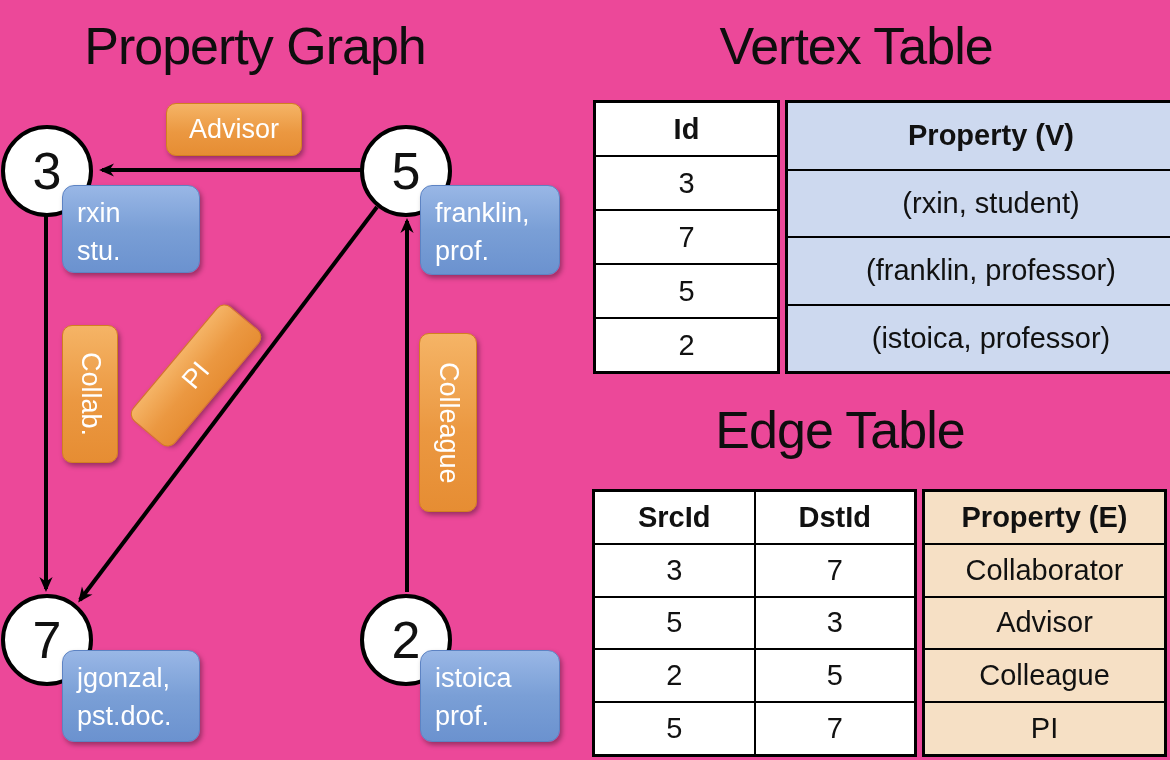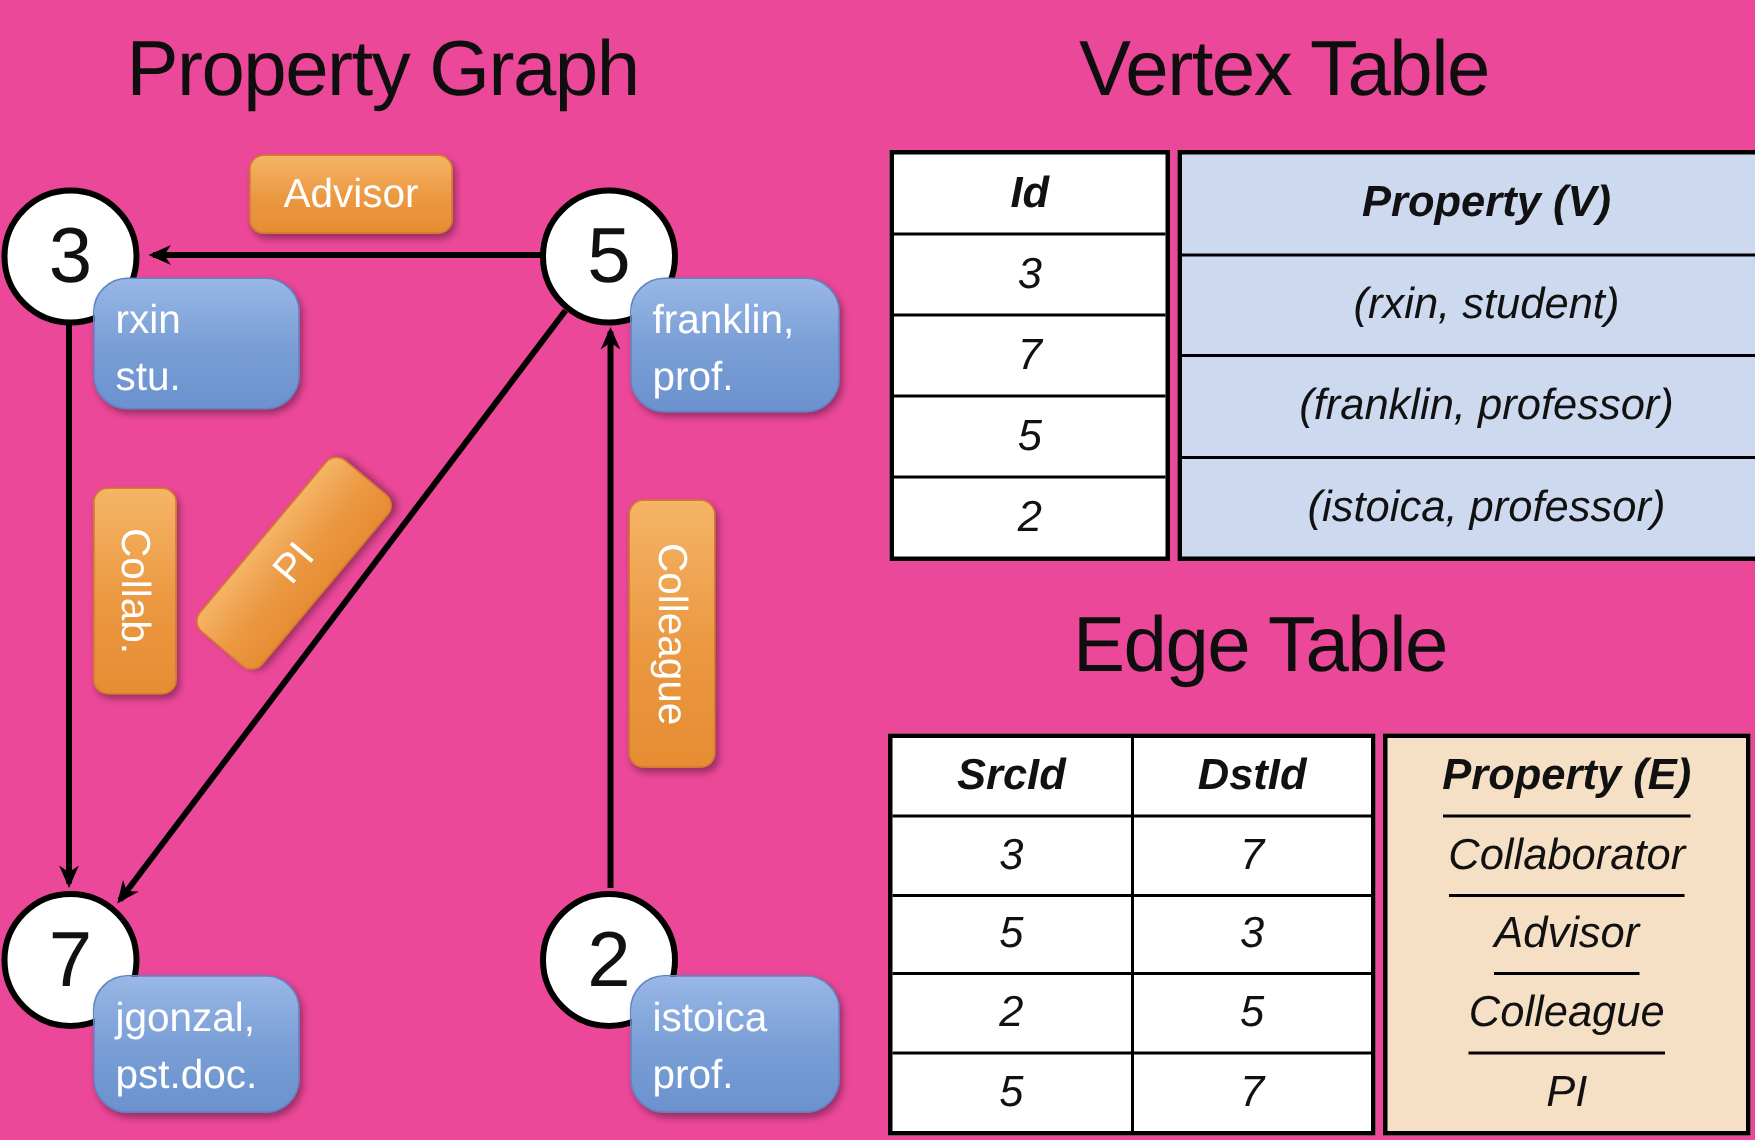--- a/index.html
+++ b/index.html
@@ -37,47 +37,47 @@
   }
   .advisor{left:166px;top:103px;width:136px;height:53px;}
   .collab{left:62px;top:325px;width:56px;height:138px;}
   .colleague{left:419px;top:333px;width:58px;height:179px;}
   .pi{left:121px;top:348px;width:150px;height:55px;transform:rotate(-50deg);}
   .vtext{writing-mode:vertical-rl;text-orientation:mixed;}
 
   .bbox{
     position:absolute;box-sizing:border-box;z-index:4;
     background:linear-gradient(180deg,#99b7e6 0%,#7a9fd6 50%,#6b92cf 100%);
-    border:1px solid #5d83c3;border-radius:23px;color:#fff;
+    border:1px solid #5d83c3;border-radius:12px;color:#fff;
     font-size:27px;line-height:1.42;padding:8px 6px 16px 14px;
     box-shadow:2px 3px 5px rgba(0,0,0,0.35);
   }
   .rxin{left:62px;top:185px;width:138px;height:88px;}
   .franklin{left:420px;top:185px;width:140px;height:90px;}
   .jgonzal{left:62px;top:650px;width:138px;height:92px;}
   .istoica{left:420px;top:650px;width:140px;height:92px;}
   .bbox span{display:block;}
 
   
   .tbox{
     position:absolute;box-sizing:border-box;border:3px solid #000;background:#fff;
     display:flex;flex-direction:column;
   }
   .cell{
     flex:1;display:flex;align-items:center;justify-content:center;
-    font-size:29px;border-bottom:2px solid #000;white-space:nowrap;font-style:italic;
+    font-size:29px;border-bottom:2px solid #000;white-space:nowrap;
   }
   .cell:last-child{border-bottom:none;}
   .head{font-weight:bold;}
   .vt-id{left:593px;top:100px;width:187px;height:274px;}
   .vt-prop{left:785px;top:100px;width:412px;height:274px;background:#cdd9ef;}
   .et-ids{left:592px;top:489px;width:325px;height:268px;flex-direction:row;}
   .et-col{flex:1;display:flex;flex-direction:column;}
   .et-col.dst{border-left:2px solid #000;}
-  .et-prop{left:922px;top:489px;width:245px;height:268px;background:#f6e0c5;align-items:center;}
+  .et-prop{left:922px;top:489px;width:245px;height:268px;background:#f6e0c5;}
 </style>
 </head>
 <body>
 
 <div class="canvas">
 
   <div class="big-title t-graph">Property Graph</div>
   <div class="big-title t-vertex">Vertex Table</div>
   <div class="big-title t-edge">Edge Table</div>
 

